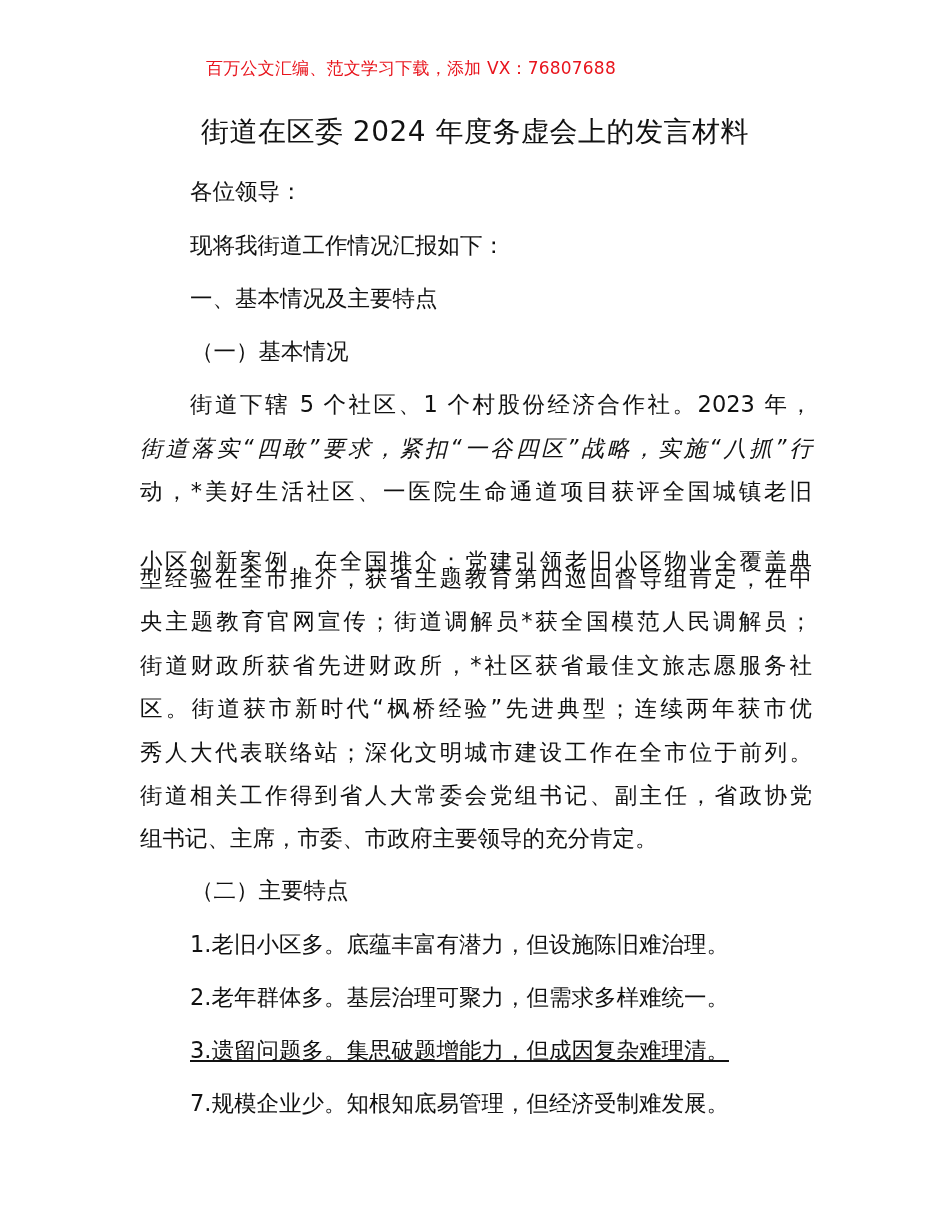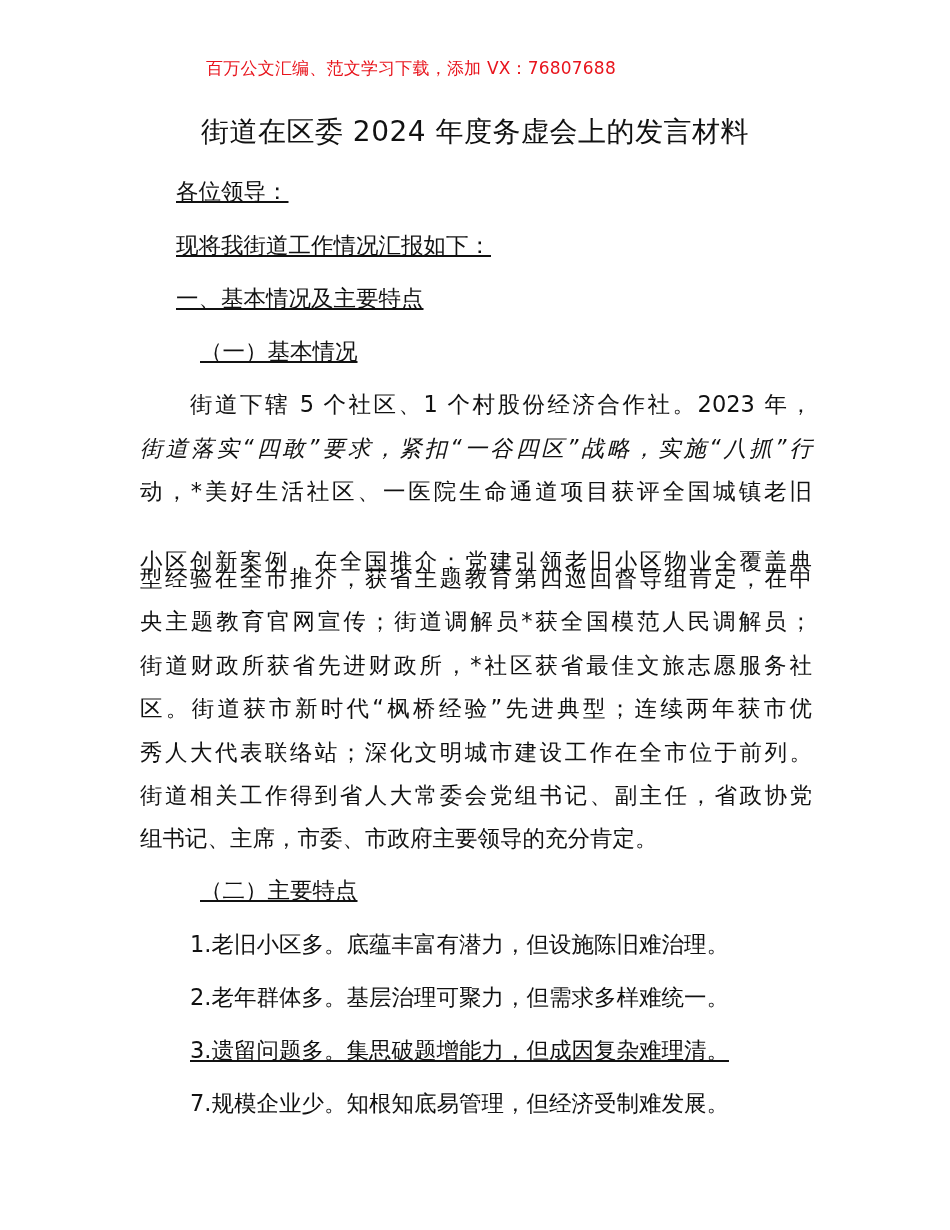--- a/index.html
+++ b/index.html
@@ -3,22 +3,22 @@
 <meta charset="utf-8">
 <style>
   html, body { margin: 0; padding: 0; background: #ffffff; }
   body { width: 950px; height: 1230px; position: relative; overflow: hidden;
          font-family: "DejaVu Sans", "Liberation Sans", sans-serif; color: #111; }
   .watermark { position: absolute; top: 57px; left: 0; width: 822px; text-align: center;
                font-size: 17px; color: #e8141c; letter-spacing: 0.2px; }
   .title { position: absolute; top: 113px; left: 0; width: 950px; text-align: center;
            font-size: 28px; color: #111; letter-spacing: 0.5px; }
   .line { position: absolute; left: 140px; font-size: 22.5px; line-height: 30px; white-space: nowrap; color: #111; }
-  .ind1 { left: 176px; text-decoration: underline; }
-  .ind2 { left: 200px; text-decoration: underline; }
+  .ind1 { left: 190px; }
+  .ind2 { left: 191px; }
   .ind3 { left: 190px; }
   .justify { width: 672px; text-align: justify; text-align-last: justify; }
 </style>
 </head>
 <body>
 
 <div>
   <div class="watermark">百万公文汇编、范文学习下载，添加 VX：76807688</div>
   <div class="title">街道在区委 2024 年度务虚会上的发言材料</div>
 

